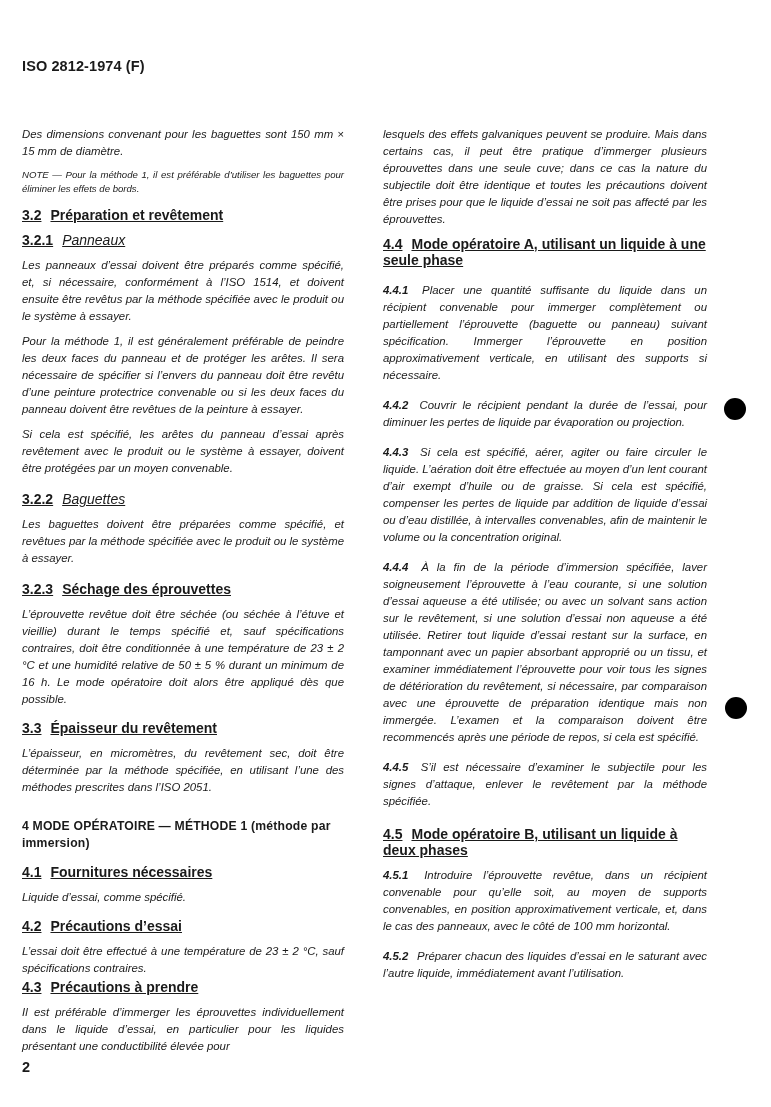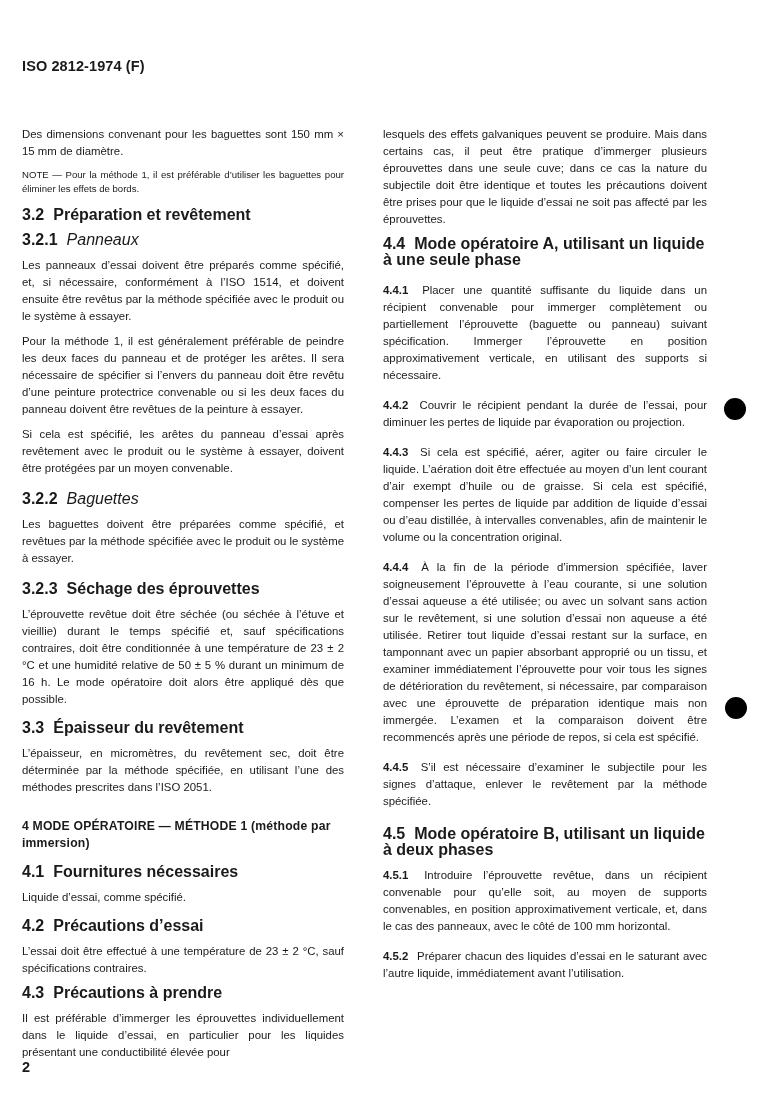--- a/index.html
+++ b/index.html
@@ -2,23 +2,23 @@
 <html><head>
 <meta charset="utf-8">
 <style>
   html, body { margin: 0; padding: 0; background: #ffffff; }
   body { width: 771px; height: 1107px; position: relative; overflow: hidden;
          font-family: "Liberation Sans", sans-serif; color: #1a1a1a; }
   .header { position: absolute; left: 22px; top: 58px; font-weight: bold; font-size: 14.5px; letter-spacing: 0.1px; }
   .col { position: absolute; top: 126px; width: 322px; font-size: 11.4px; line-height: 17px; }
   .col.left { left: 22px; }
   .col.right { left: 383px; width: 324px; }
-  p { margin: 0 0 8px 0; text-align: justify; }
+  p { margin: 0 0 8px 0; text-align: justify; font-style: italic; }
   .note { font-size: 9.6px; line-height: 13.5px; margin-bottom: 12px; }
-  h3 { margin: 0 0 9px 0; font-size: 16px; font-weight: bold; line-height: 16px; }
+  h3 { margin: 0 0 9px 0; font-size: 14px; font-weight: bold; line-height: 16px; text-decoration: underline; }
   h3 .num { margin-right: 9px; }
   h3 .it { font-weight: normal; font-style: italic; }
   h2 { margin: 22px 0 12px 0; font-size: 12.2px; font-weight: bold; line-height: 17px; letter-spacing: 0.2px; }
   .sub { margin-bottom: 13px; }
   .sub b { margin-right: 5px; }
   .page-num { position: absolute; left: 22px; top: 1059px; font-weight: bold; font-size: 14.5px; }
   .dot { position: absolute; width: 22px; height: 22px; border-radius: 50%; background: #000; }
 </style>
 </head>
 <body>
@@ -44,21 +44,21 @@
 
   <h3><span class="num">3.3</span><span>Épaisseur du revêtement</span></h3>
   <p>L’épaisseur, en micromètres, du revêtement sec, doit être déterminée par la méthode spécifiée, en utilisant l’une des méthodes prescrites dans l’ISO 2051.</p>
 
   <h2>4  MODE OPÉRATOIRE — MÉTHODE 1 (méthode par immersion)</h2>
 
   <h3><span class="num">4.1</span><span>Fournitures nécessaires</span></h3>
   <p style="margin-bottom:12px">Liquide d’essai, comme spécifié.</p>
 
   <h3><span class="num">4.2</span><span>Précautions d’essai</span></h3>
-  <p style="margin-bottom:8px">L’essai doit être effectué à une température de 23 ± 2 °C, sauf spécifications contraires.</p>
+  <p style="margin-bottom:2px">L’essai doit être effectué à une température de 23 ± 2 °C, sauf spécifications contraires.</p>
 
   <h3><span class="num">4.3</span><span>Précautions à prendre</span></h3>
   <p>Il est préférable d’immerger les éprouvettes individuellement dans le liquide d’essai, en particulier pour les liquides présentant une conductibilité élevée pour</p>
 </div>
 
 <div class="col right">
   <p>lesquels des effets galvaniques peuvent se produire. Mais dans certains cas, il peut être pratique d’immerger plusieurs éprouvettes dans une seule cuve; dans ce cas la nature du subjectile doit être identique et toutes les précautions doivent être prises pour que le liquide d’essai ne soit pas affecté par les éprouvettes.</p>
 
   <h3 style="margin-bottom:14px"><span class="num">4.4</span><span>Mode opératoire A, utilisant un liquide à une seule phase</span></h3>
 

